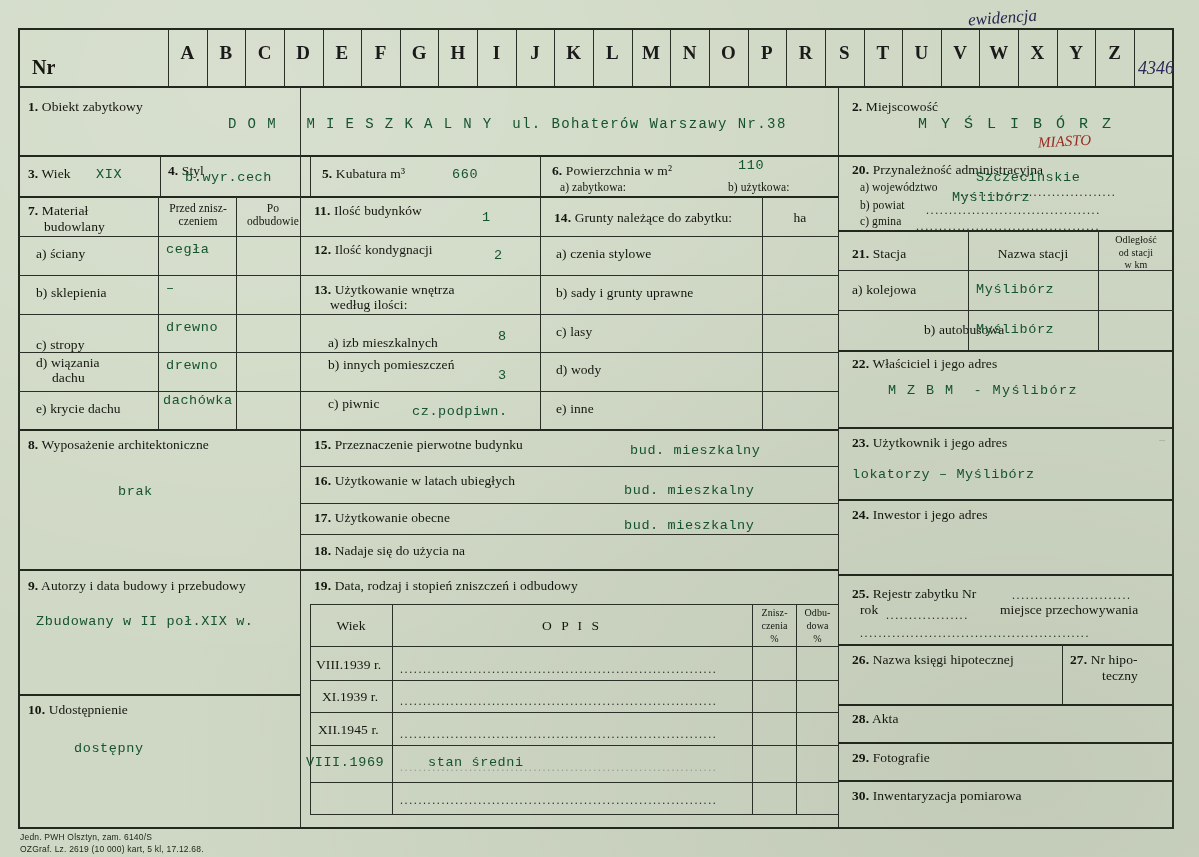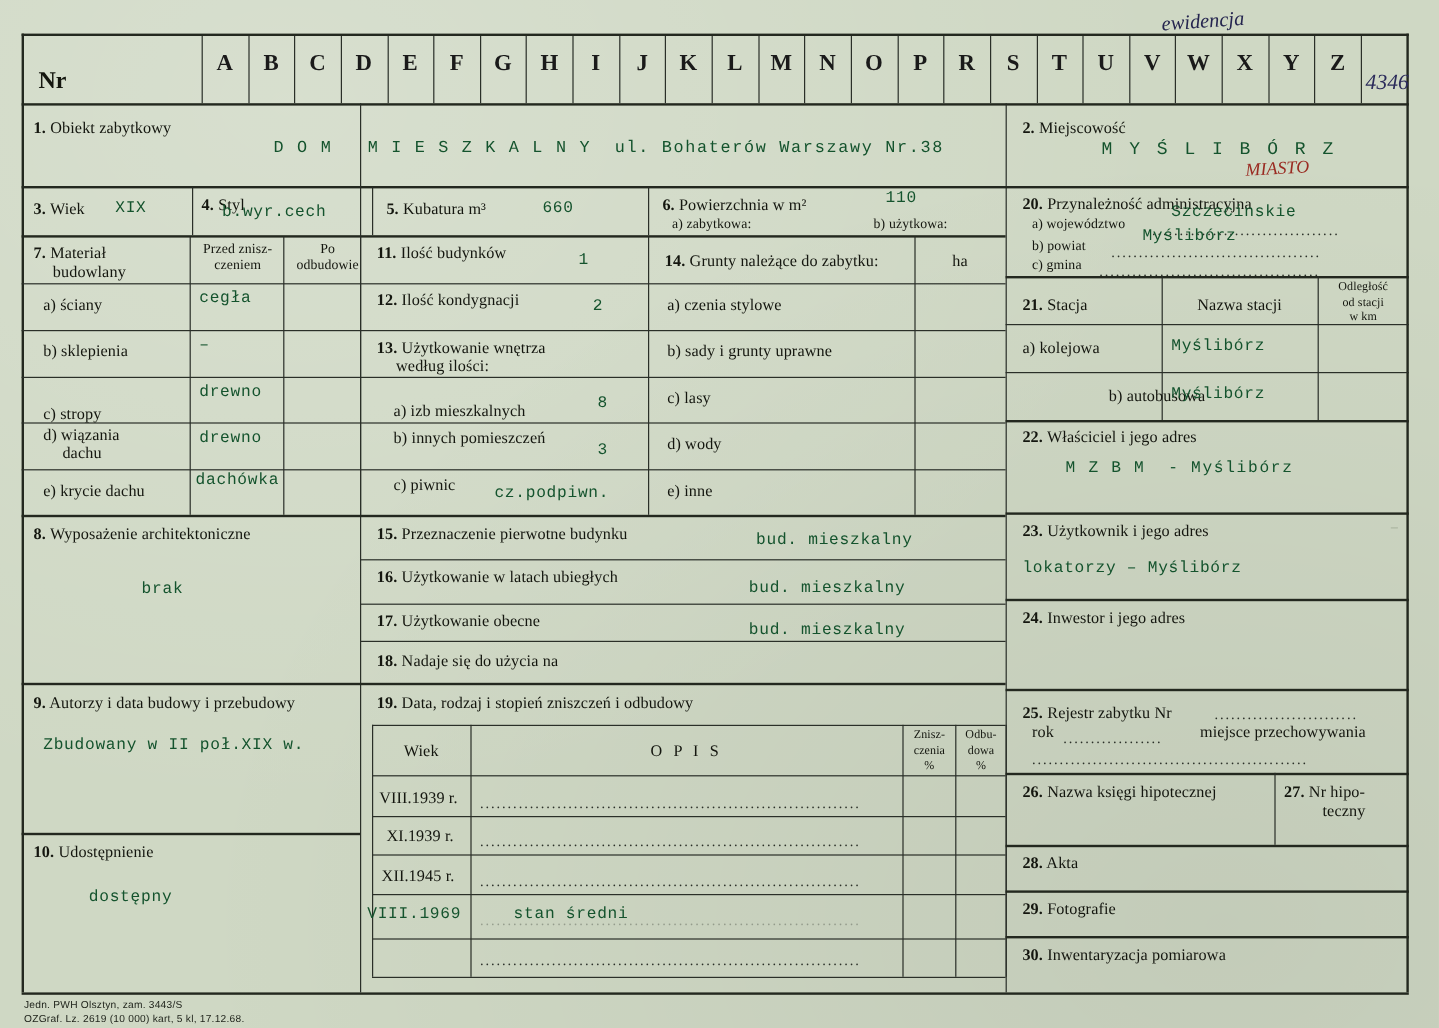--- a/index.html
+++ b/index.html
@@ -361,17 +361,17 @@
 
   <div class="abs lbl" style="left:852px;top:711px;"><span class="num">28.</span> <span>Akta</span></div>
   <div class="ln hl2" style="left:838px;top:742px;width:336px;"></div>
 
   <div class="abs lbl" style="left:852px;top:750px;"><span class="num">29.</span> <span>Fotografie</span></div>
   <div class="ln hl2" style="left:838px;top:780px;width:336px;"></div>
 
   <div class="abs lbl" style="left:852px;top:788px;"><span class="num">30.</span> <span>Inwentaryzacja pomiarowa</span></div>
 
   <div class="abs footer" style="left:20px;top:831px;">
-    <div>Jedn. PWH Olsztyn, zam. 3443/S</div>
+    <div>Jedn. PWH Olsztyn, zam. 6140/S</div>
     <div>OZGraf. Lz. 2619 (10 000) kart, 5 kl, 17.12.68.</div>
   </div>
 
 </div>
 
 </body></html>

